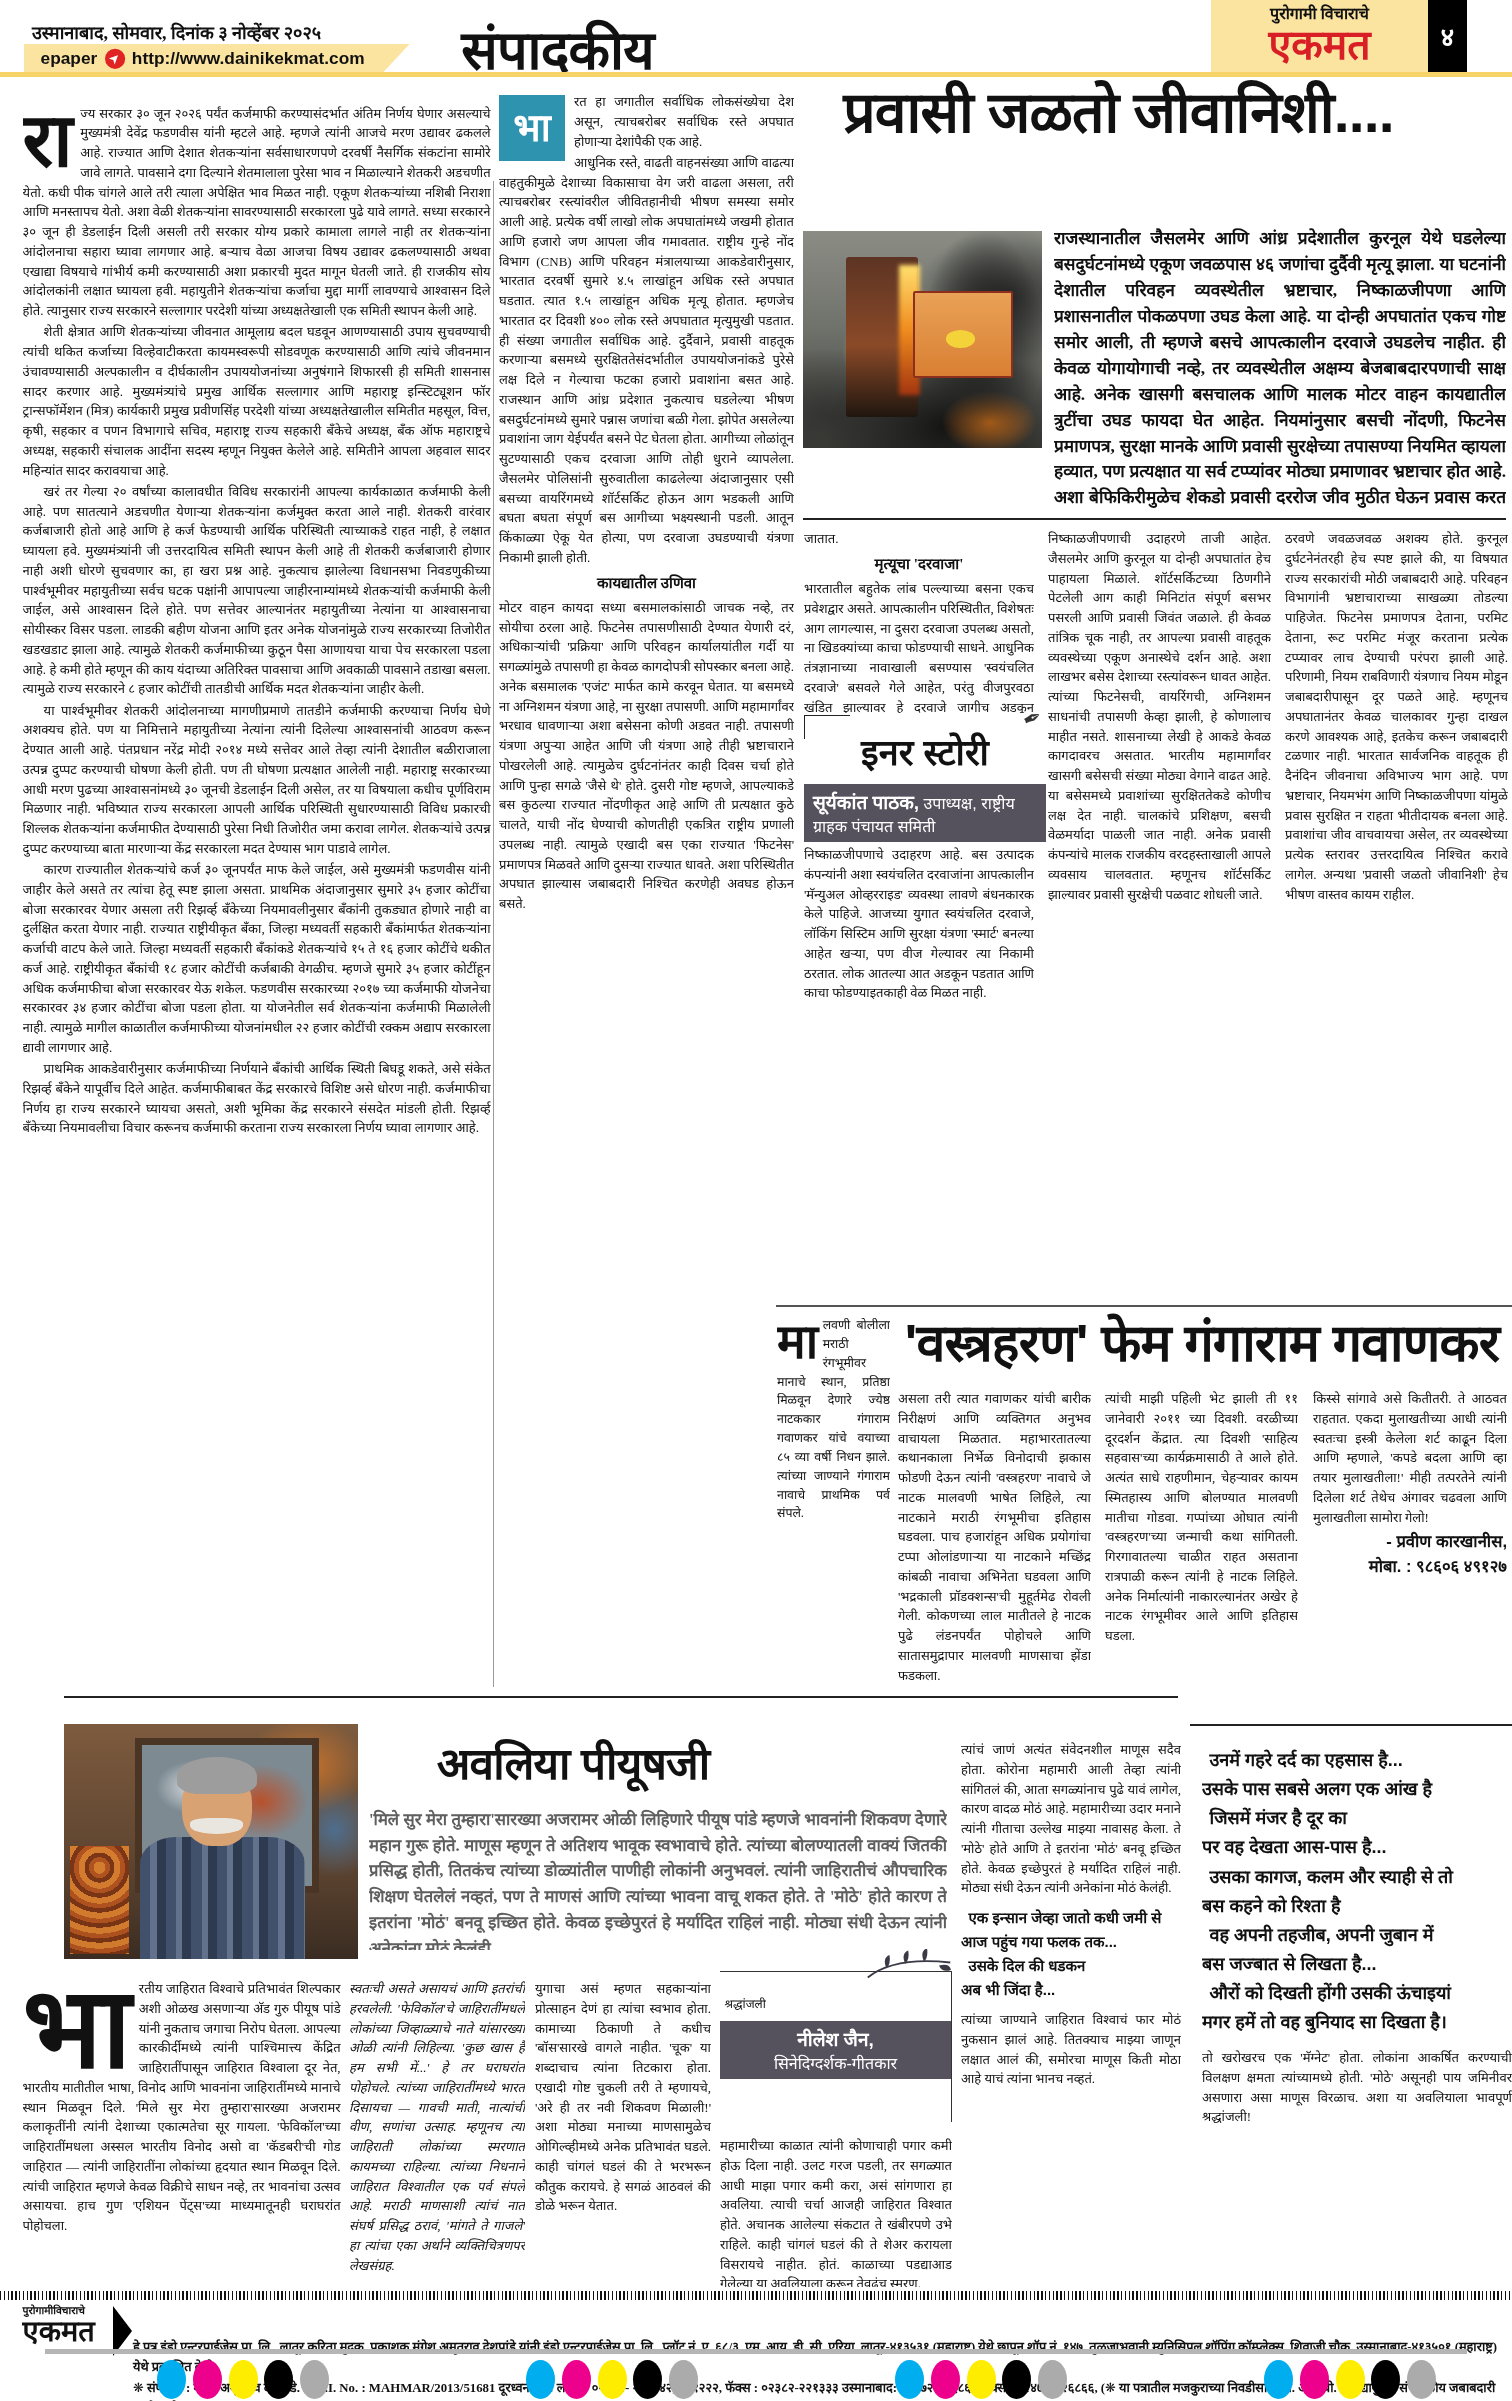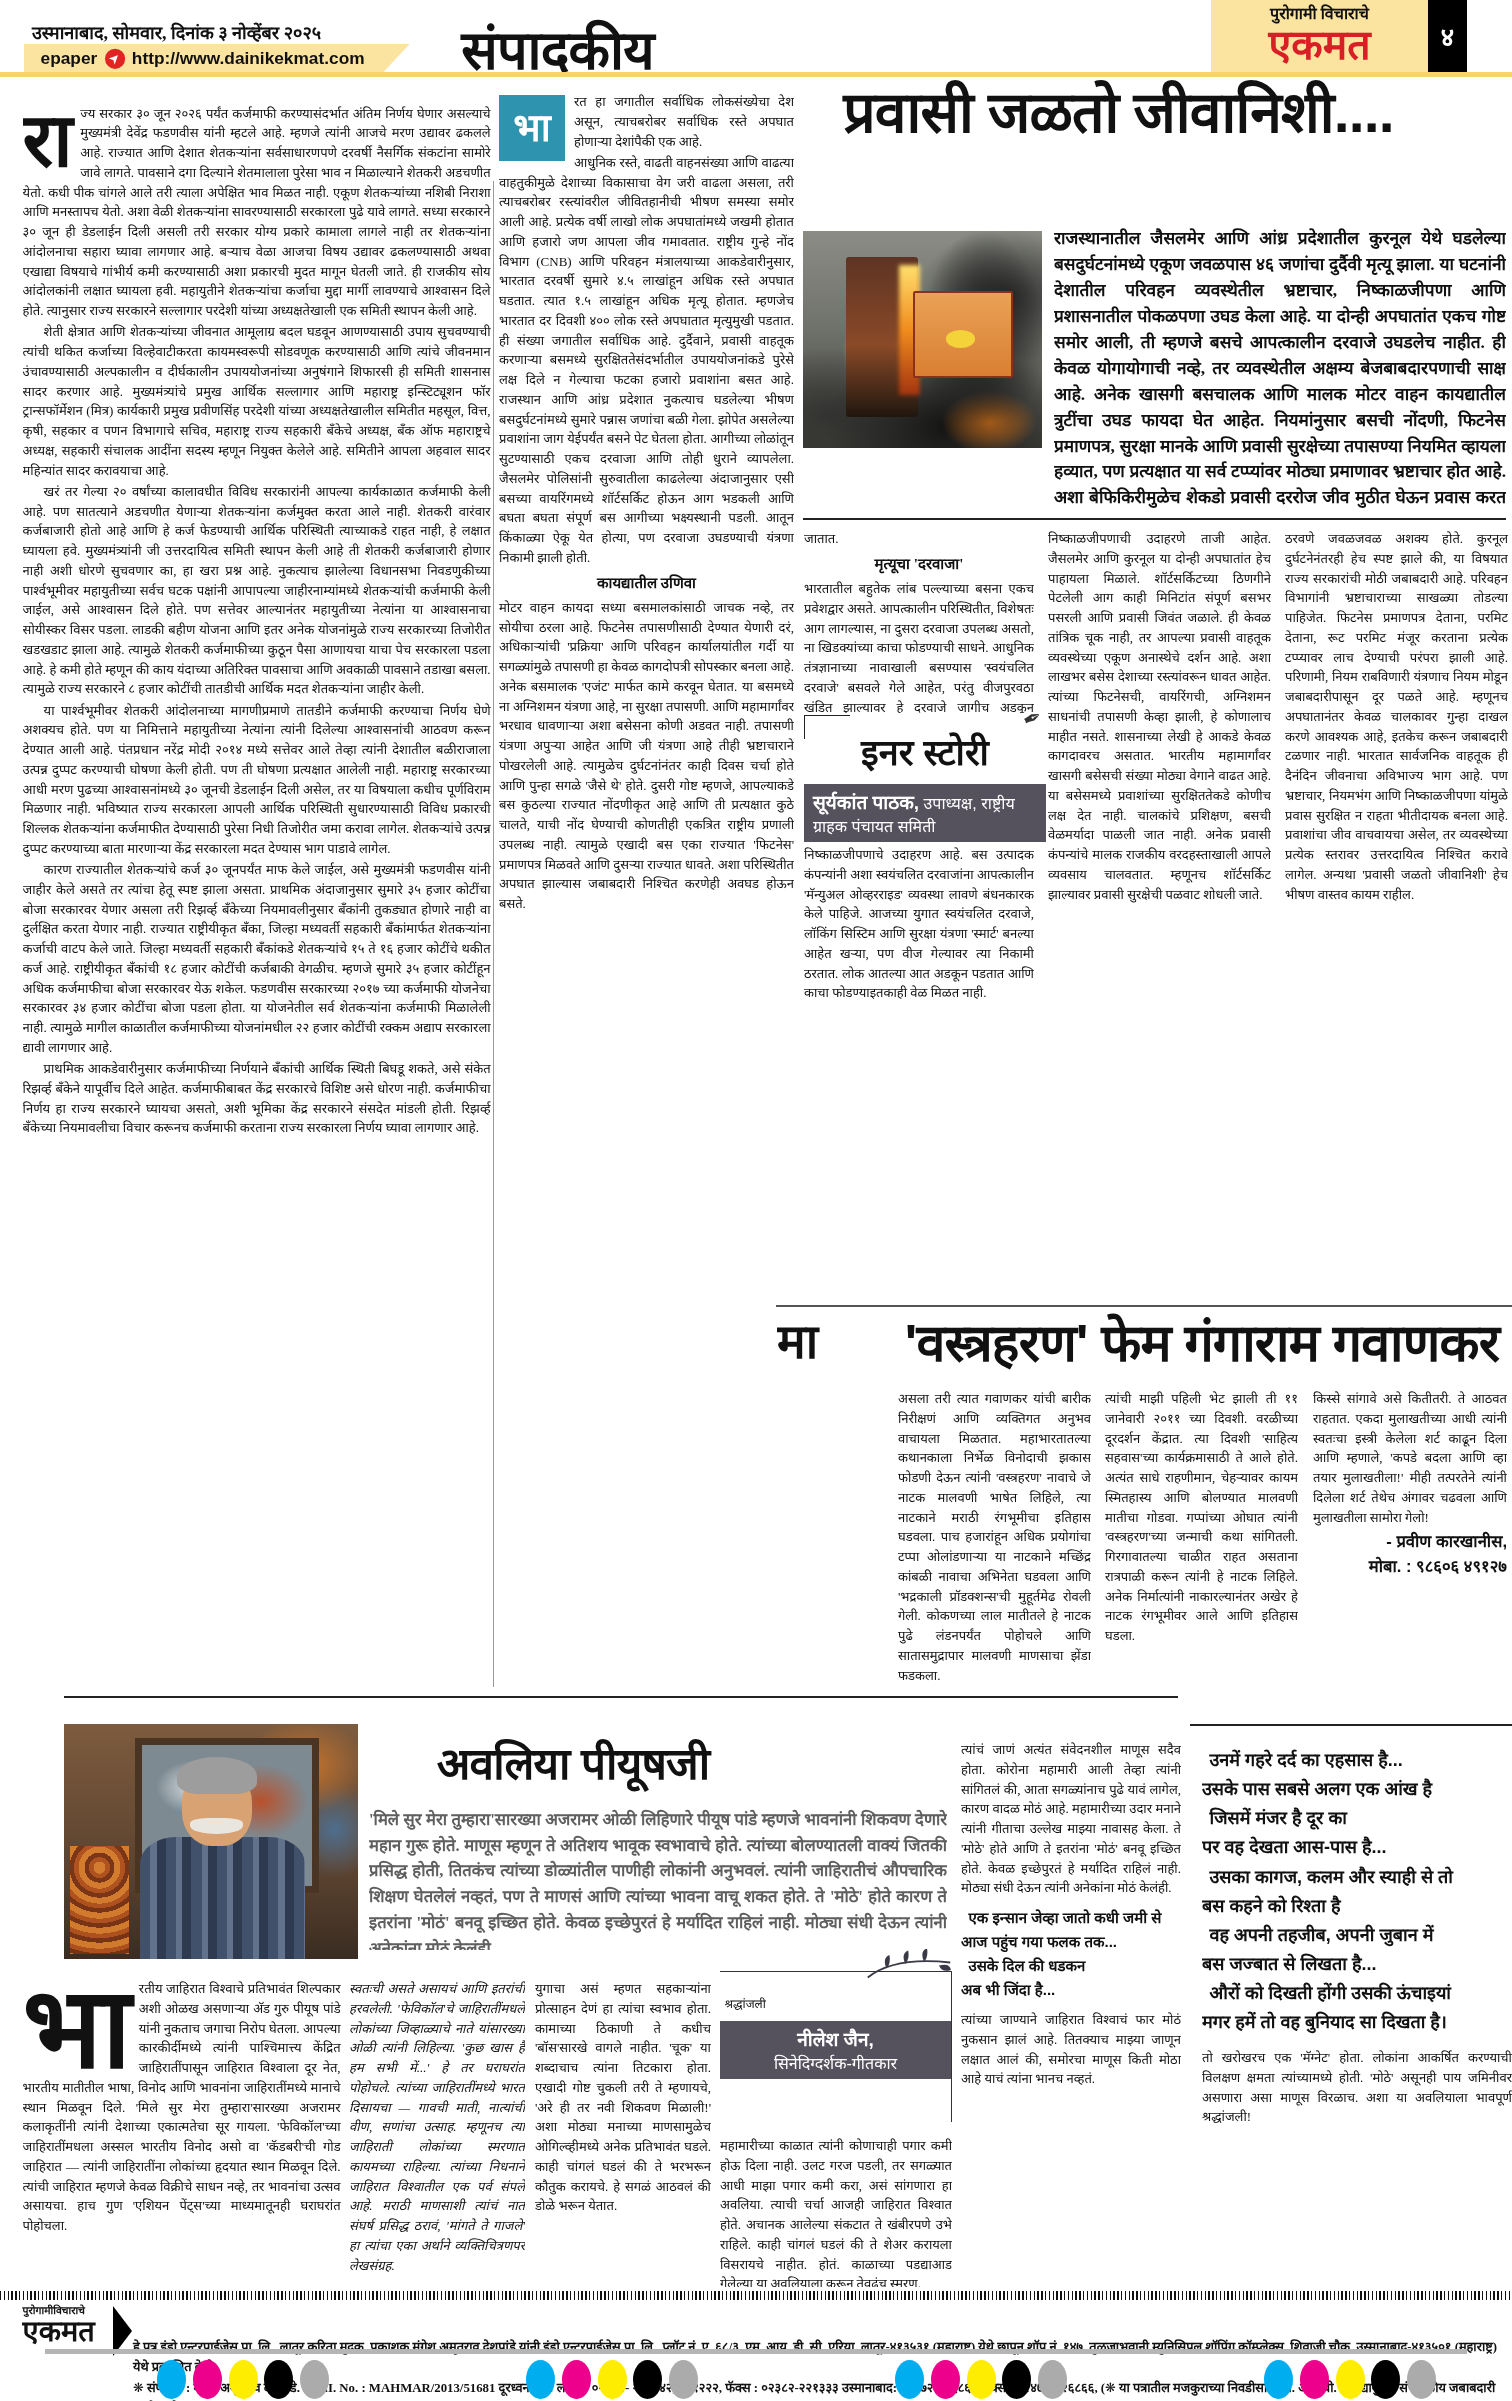--- a/index.html
+++ b/index.html
@@ -161,20 +161,21 @@
   </div>
 
   <div class="abs bt" style="left:1285px;top:529px;width:223px;height:774px;overflow:hidden;">
     <p class="noind">ठरवणे जवळजवळ अशक्य होते. कुरनूल दुर्घटनेनंतरही हेच स्पष्ट झाले की, या विषयात राज्य सरकारांची मोठी जबाबदारी आहे. परिवहन विभागांनी भ्रष्टाचाराच्या साखळ्या तोडल्या पाहिजेत. फिटनेस प्रमाणपत्र देताना, परमिट देताना, रूट परमिट मंजूर करताना प्रत्येक टप्प्यावर लाच देण्याची परंपरा झाली आहे. परिणामी, नियम राबविणारी यंत्रणाच नियम मोडून जबाबदारीपासून दूर पळते आहे. म्हणूनच अपघातानंतर केवळ चालकावर गुन्हा दाखल करणे आवश्यक आहे, इतकेच करून जबाबदारी टळणार नाही. भारतात सार्वजनिक वाहतूक ही दैनंदिन जीवनाचा अविभाज्य भाग आहे. पण भ्रष्टाचार, नियमभंग आणि निष्काळजीपणा यांमुळे प्रवास सुरक्षित न राहता भीतीदायक बनला आहे. प्रवाशांचा जीव वाचवायचा असेल, तर व्यवस्थेच्या प्रत्येक स्तरावर उत्तरदायित्व निश्चित करावे लागेल. अन्यथा 'प्रवासी जळतो जीवानिशी' हेच भीषण वास्तव कायम राहील.</p>
   </div>
 
   <div class="abs hline" style="left:776px;top:1305px;width:736px;height:1.5px;background:#555;"></div>
 
   <div class="abs bt" style="left:777px;top:1316px;width:113px;height:407px;overflow:hidden;font-size:12.4px;">
     <span class="dropcap-plain" style="font-size:48px;padding-right:4.5px;">मा</span>
+    <p class="noind">लवणी बोलीला मराठी रंगभूमीवर मानाचे स्थान, प्रतिष्ठा मिळवून देणारे ज्येष्ठ नाटककार गंगाराम गवाणकर यांचे वयाच्या ८५ व्या वर्षी निधन झाले. त्यांच्या जाण्याने गंगाराम नावाचे प्राथमिक पर्व संपले.</p>
   </div>
   <div class="abs headline" style="left:898px;top:1314px;width:608px;font-size:52px;line-height:1.15;">'वस्त्रहरण' फेम गंगाराम गवाणकर</div>
   <div class="abs bt" style="left:898px;top:1389px;width:193px;height:337px;overflow:hidden;">
     <p class="noind">असला तरी त्यात गवाणकर यांची बारीक निरीक्षणं आणि व्यक्तिगत अनुभव वाचायला मिळतात. महाभारतातल्या कथानकाला निर्भेळ विनोदाची झकास फोडणी देऊन त्यांनी 'वस्त्रहरण' नावाचे जे नाटक मालवणी भाषेत लिहिले, त्या नाटकाने मराठी रंगभूमीचा इतिहास घडवला. पाच हजारांहून अधिक प्रयोगांचा टप्पा ओलांडणाऱ्या या नाटकाने मच्छिंद्र कांबळी नावाचा अभिनेता घडवला आणि 'भद्रकाली प्रॉडक्शन्स'ची मुहूर्तमेढ रोवली गेली. कोकणच्या लाल मातीतले हे नाटक पुढे लंडनपर्यंत पोहोचले आणि सातासमुद्रापार मालवणी माणसाचा झेंडा फडकला.</p>
   </div>
   <div class="abs bt" style="left:1105px;top:1389px;width:193px;height:337px;overflow:hidden;">
     <p class="noind">त्यांची माझी पहिली भेट झाली ती ११ जानेवारी २०११ च्या दिवशी. वरळीच्या दूरदर्शन केंद्रात. त्या दिवशी 'साहित्य सहवास'च्या कार्यक्रमासाठी ते आले होते. अत्यंत साधे राहणीमान, चेहऱ्यावर कायम स्मितहास्य आणि बोलण्यात मालवणी मातीचा गोडवा. गप्पांच्या ओघात त्यांनी 'वस्त्रहरण'च्या जन्माची कथा सांगितली. गिरगावातल्या चाळीत राहत असताना रात्रपाळी करून त्यांनी हे नाटक लिहिले. अनेक निर्मात्यांनी नाकारल्यानंतर अखेर हे नाटक रंगभूमीवर आले आणि इतिहास घडला.</p>
   </div>
   <div class="abs bt" style="left:1313px;top:1389px;width:194px;height:337px;overflow:hidden;">
     <p class="noind">किस्से सांगावे असे कितीतरी. ते आठवत राहतात. एकदा मुलाखतीच्या आधी त्यांनी स्वतःचा इस्त्री केलेला शर्ट काढून दिला आणि म्हणाले, 'कपडे बदला आणि व्हा तयार मुलाखतीला!' मीही तत्परतेने त्यांनी दिलेला शर्ट तेथेच अंगावर चढवला आणि मुलाखतीला सामोरा गेलो!</p>

